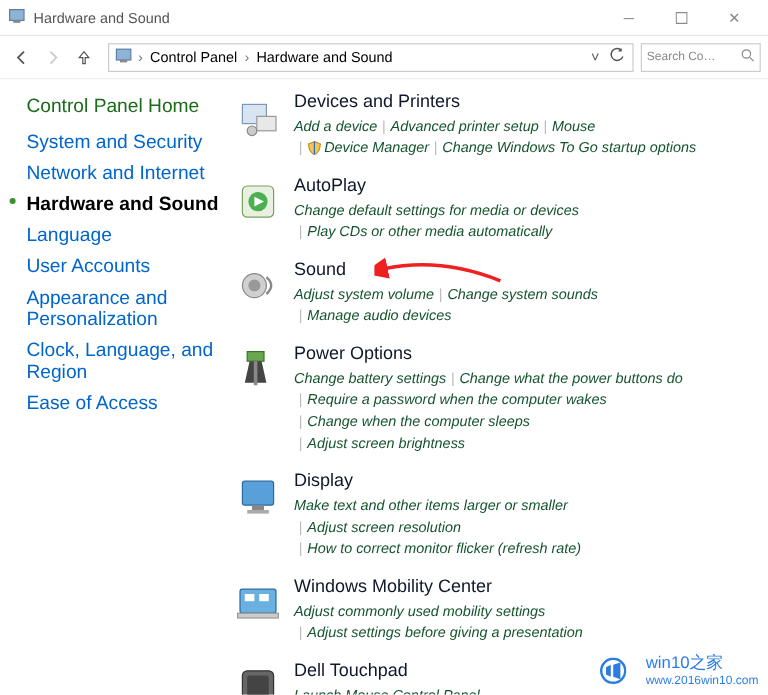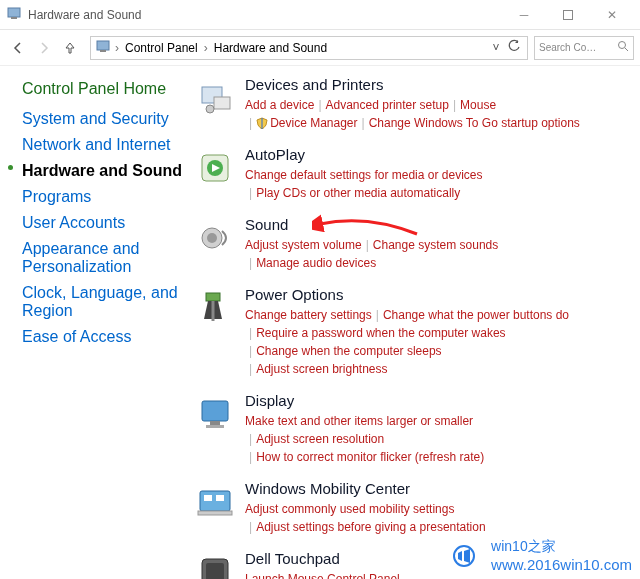--- a/index.html
+++ b/index.html
@@ -105,23 +105,24 @@
   .cat-body { flex: 1; }
   .cat-head {
     color: #0f172a;
     font-size: 15px;
     font-weight: 400;
     margin-bottom: 3px;
     cursor: pointer;
   }
   .links { line-height: 1.5; }
   .lnk {
-    color: #b91c1c;
+    color: #14532d;
     cursor: pointer;
     white-space: nowrap;
+    font-style: italic;
   }
   .sep { color: #bbb; padding: 0 4px; }
   .shield {
     display: inline-block;
     width: 12px; height: 12px;
     vertical-align: -2px;
     margin-right: 2px;
   }
   .arrow {
     position: absolute;
@@ -131,21 +132,21 @@
   .watermark {
     position: absolute;
     right: 8px;
     bottom: 6px;
     font-size: 14px;
     color: #2b7de4;
     display: flex;
     align-items: center;
     gap: 16px;
   }
-  .watermark .url { font-size: 15px; color: #2b7de4; }
+  .watermark .url { font-size: 10px; color: #2b7de4; }
 </style>
 </head>
 <body>
 
 <div class="titlebar">
   <span class="icon-sm">
     <svg width="16" height="16">
         <rect x="2" y="3" width="12" height="9" fill="#8fb3d6" stroke="#5a7ea5"></rect>
         <rect x="5" y="12" width="6" height="2" fill="#888"></rect>
       </svg>
@@ -207,21 +208,21 @@
   </div>
 </div>
 
 <div class="body">
   <div class="sidebar">
     <div class="home">Control Panel Home</div>
     <div id="side-items">
         <div class="navitem">System and Security</div>
         <div class="navitem">Network and Internet</div>
         <div class="navitem current">Hardware and Sound</div>
-        <div class="navitem">Programs</div>
+        <div class="navitem">Language</div>
         <div class="navitem">User Accounts</div>
         <div class="navitem">Appearance and Personalization</div>
         <div class="navitem">Clock, Language, and Region</div>
         <div class="navitem">Ease of Access</div>
       </div>
   </div>
   <div class="main">
     <div id="cats">
         <div class="cat">
           <div class="cat-icon">

